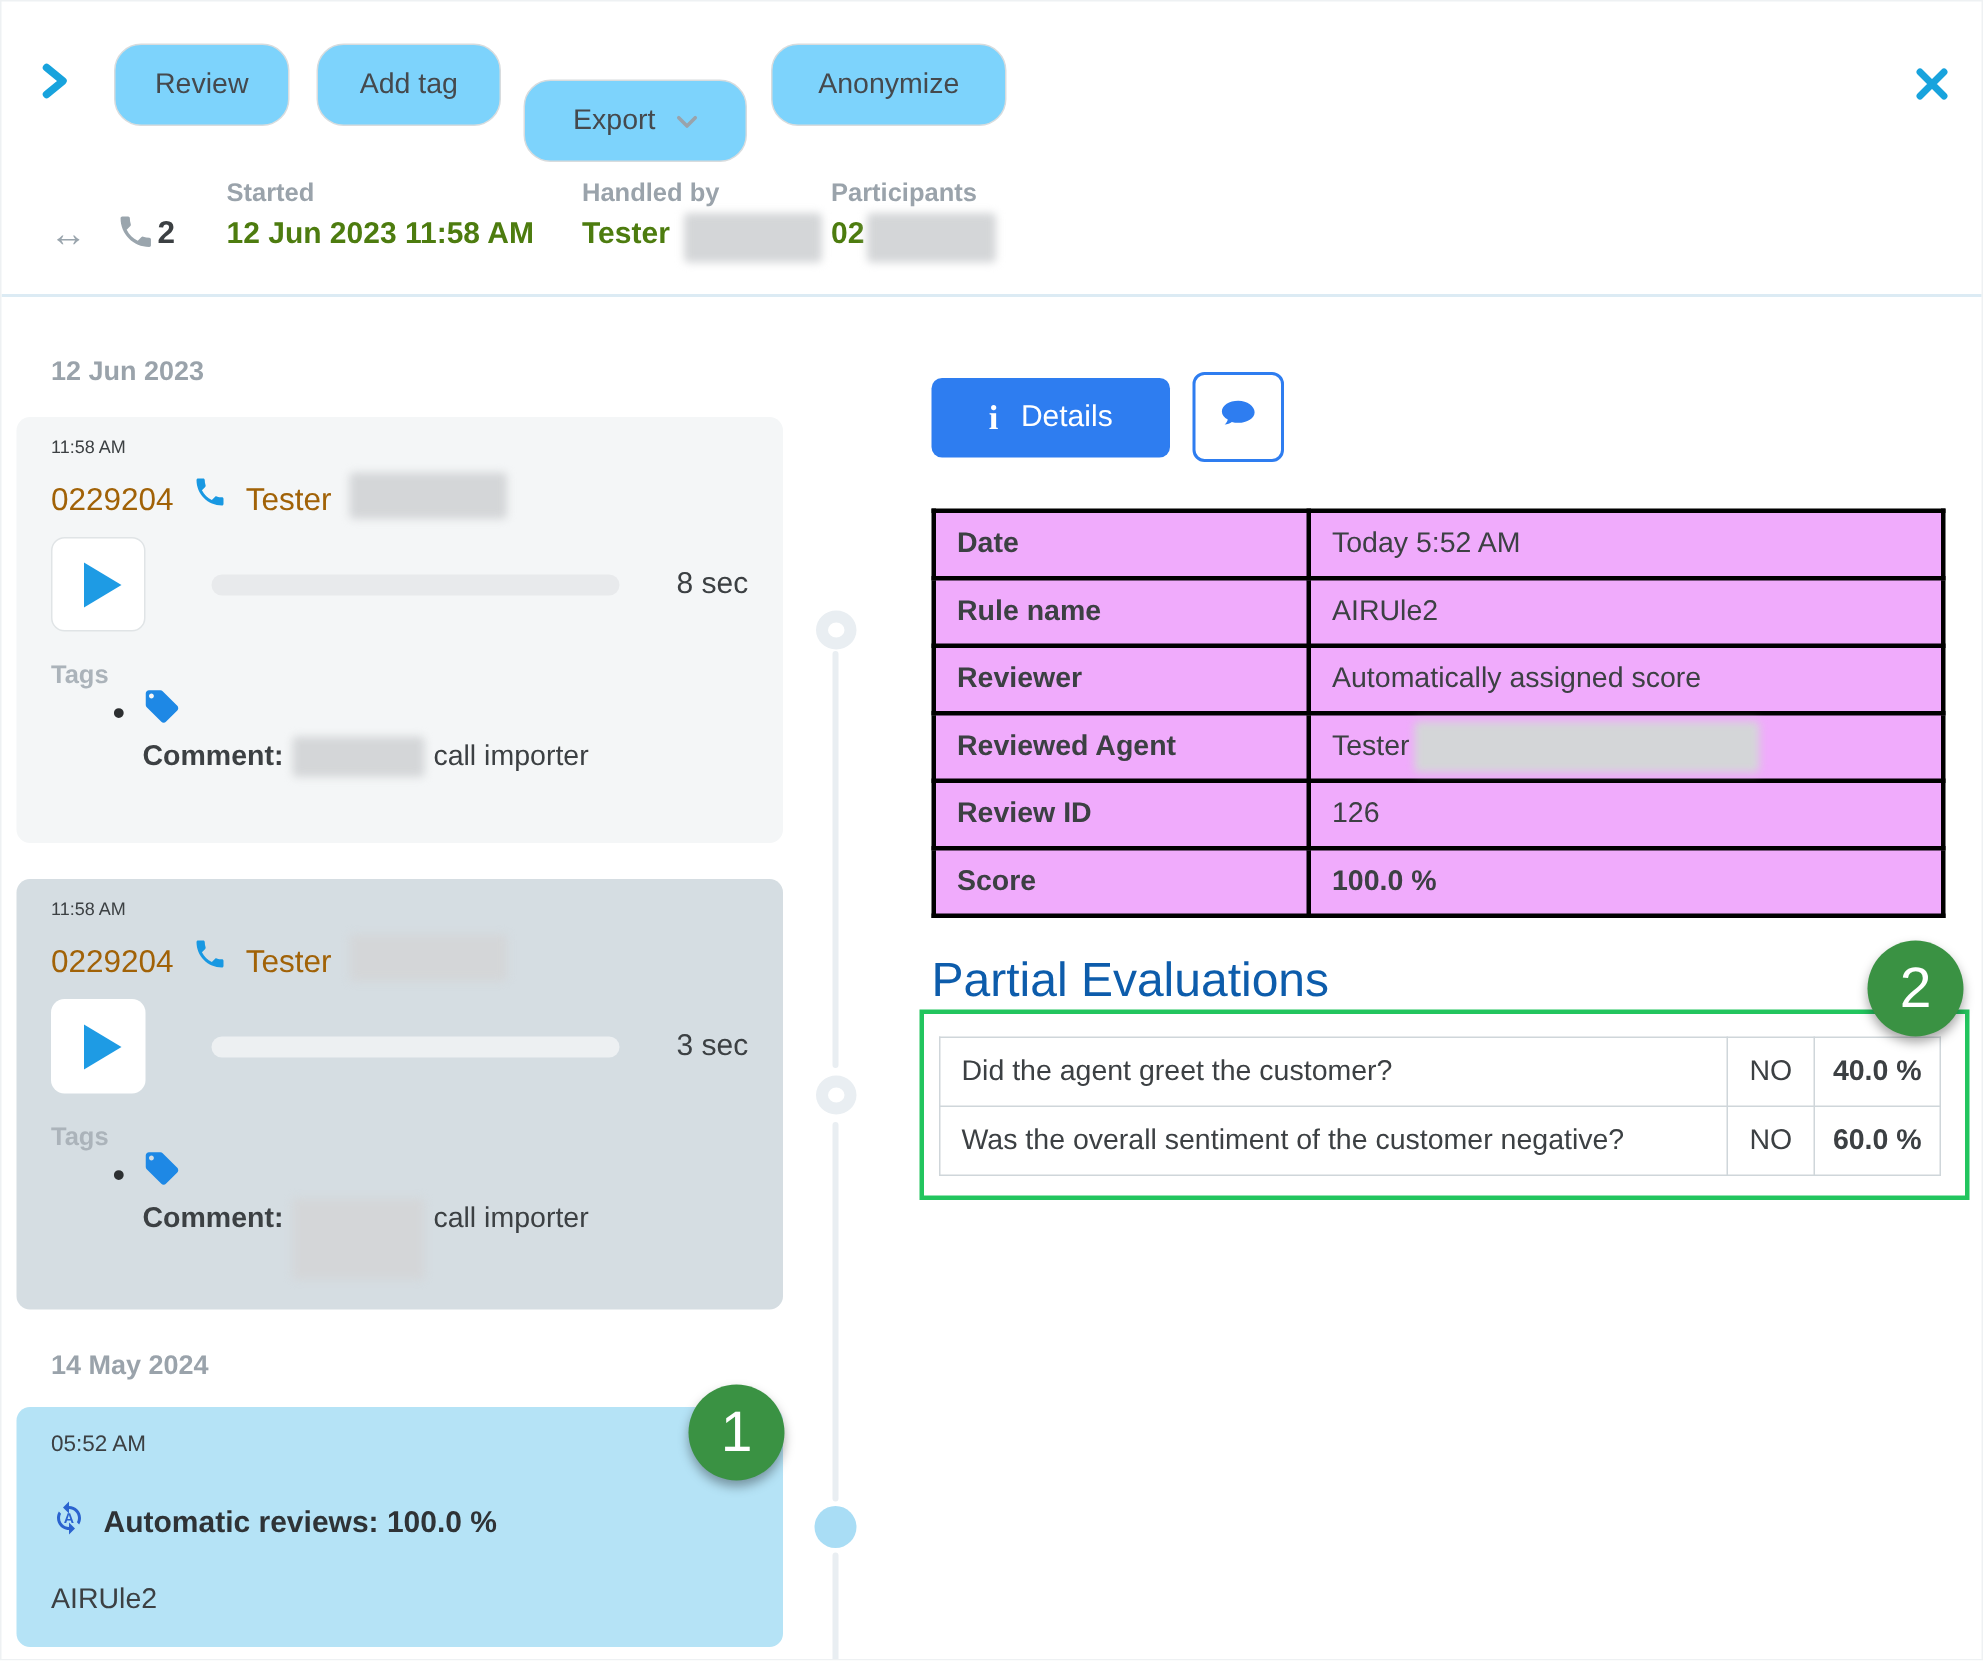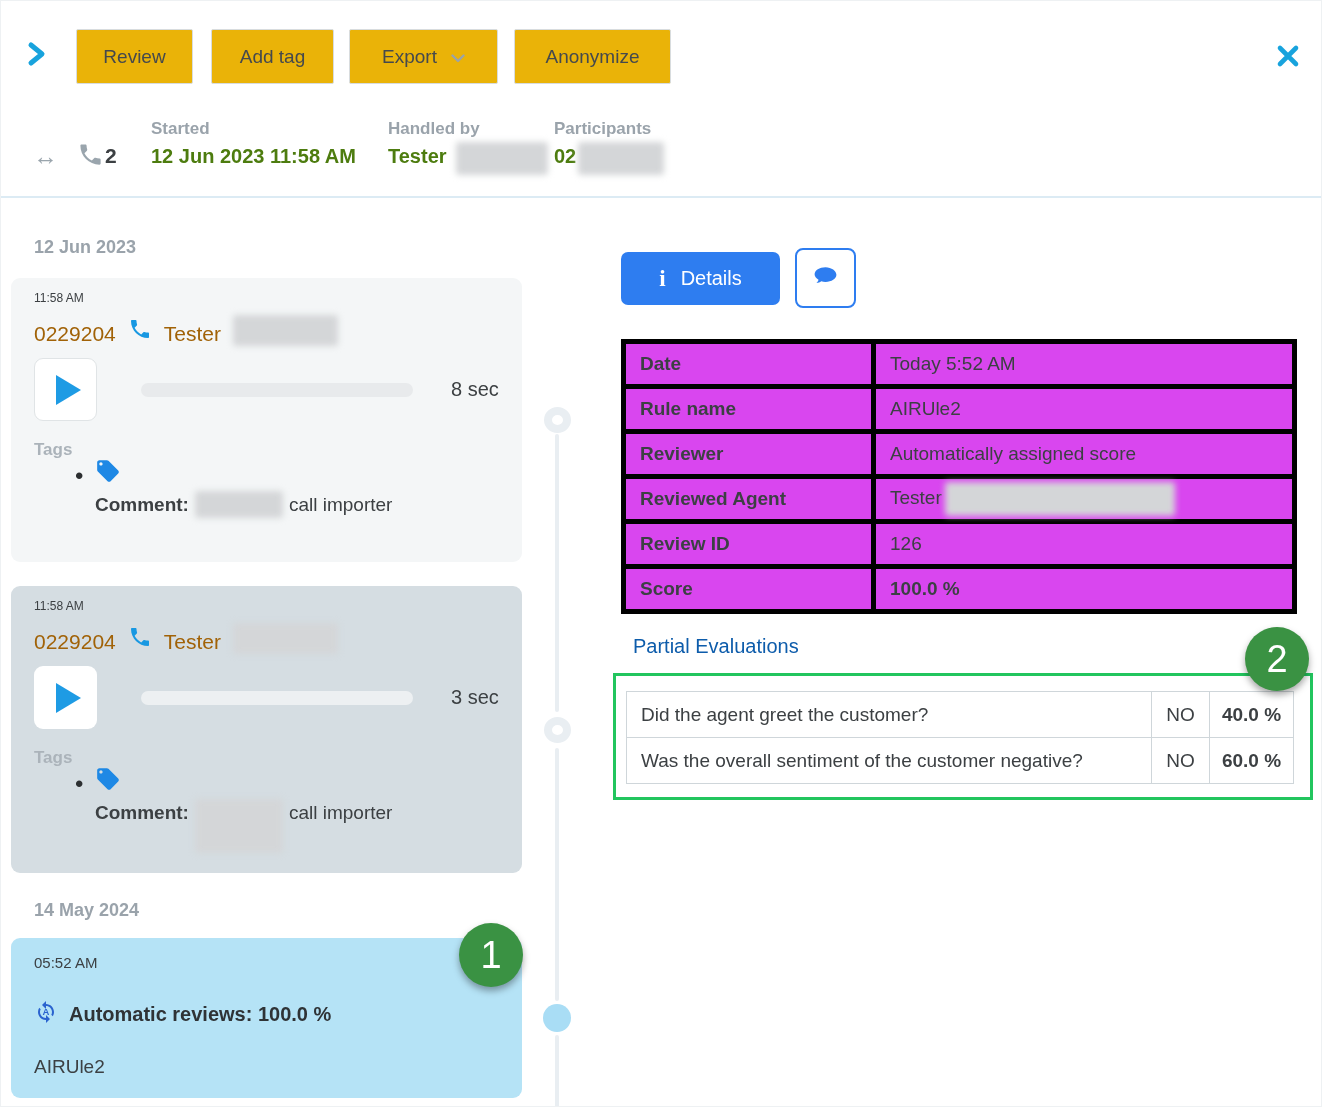--- a/index.html
+++ b/index.html
@@ -2,26 +2,26 @@
 <html><head>
 <meta charset="utf-8">
 <style>
   * { box-sizing: border-box; margin: 0; padding: 0; }
   html, body { background: #fff; }
   body { font-family: "Liberation Sans", sans-serif; color: #3c4043; }
   #app { position: relative; width: 1322px; height: 1107px; background: #fff; overflow: hidden; border: 1px solid #eef1f3; }
 
   
   .expand-icon { position: absolute; left: 24px; top: 40px; cursor: pointer; }
-  .tb-btn { position: absolute; top: 28px; height: 55px; background: #eab308; border: 1px solid #d8dcde; border-radius: 2px;
+  .tb-btn { position: absolute; top: 28px; height: 55px; background: #7dd3fc; border: 1px solid #d8dcde; border-radius: 18px;
             display: flex; align-items: center; justify-content: center; font-size: 19px; color: #45494d;
             font-family: "Liberation Sans", sans-serif; cursor: pointer; }
   #btn-review    { left: 75px;  width: 117px; }
   #btn-addtag    { left: 210px; width: 123px; }
-  #btn-export    { left: 348px; width: 149px; gap: 14px; }
+  #btn-export    { left: 348px; width: 149px; gap: 14px; margin-top: 24px; }
   #btn-anonymize { left: 513px; width: 157px; }
   .close-icon { position: absolute; left: 1274px; top: 42px; cursor: pointer; }
 
   
   .hdr-swap  { position: absolute; left: 32px; top: 141px; font-size: 25px; color: #9aa5ad; }
   .hdr-phone { position: absolute; left: 76px; top: 140px; }
   .hdr-count { position: absolute; left: 104px; top: 143px; font-size: 21px; font-weight: bold; color: #3c4043; }
   .hdr-label { position: absolute; top: 118px; font-size: 17px; font-weight: bold; color: #9aa3ab; }
   .hdr-value { position: absolute; top: 144px; font-size: 20px; font-weight: bold; color: #4d7c0f; }
   #hdr-col1-label, #hdr-col1-value { left: 150px; }
@@ -93,26 +93,26 @@
                  border: none; border-radius: 7px; color: #fff; display: flex; align-items: center;
                  justify-content: center; gap: 15px; font-size: 20px; font-family: "Liberation Sans", sans-serif;
                  cursor: pointer; }
   .info-glyph { font-family: "Liberation Serif", serif; font-weight: bold; font-size: 23px; }
   #comment-btn { position: absolute; left: 794px; top: 247px; width: 61px; height: 60px; background: #fff;
                  border: 2px solid #2e7df0; border-radius: 8px; display: flex; align-items: center;
                  justify-content: center; cursor: pointer; }
 
   #details-table { position: absolute; left: 620px; top: 338px; width: 676px; border-collapse: collapse;
                    font-size: 19px; color: #3c4043; }
-  #details-table td { border: 5px solid #000000; height: 45px; padding: 0 14px; background: #d946ef; }
+  #details-table td { border: 3px solid #000000; height: 45px; padding: 0 14px; background: #f0abfc; }
   #details-table td.lbl { width: 250px; font-weight: bold; }
   #details-table td.val-bold { font-weight: bold; }
   .cell-redact { width: 230px; height: 34px; vertical-align: middle; margin-left: 3px; }
 
-  #pe-title { position: absolute; left: 620px; top: 634px; font-size: 20px; color: #0d5cab; margin-left: 12px; }
+  #pe-title { position: absolute; left: 620px; top: 634px; font-size: 32px; color: #0d5cab; }
   #pe-box { position: absolute; left: 612px; top: 672px; width: 700px; height: 127px; background: #fff;
             border: 3px solid #22c55e; }
   #pe-table { position: absolute; left: 10px; top: 15px; width: 668px; border-collapse: collapse;
               font-size: 19px; color: #3c4043; }
   #pe-table td { border: 1px solid #cfd6da; height: 46px; background: #fff; }
   #pe-table td.q { padding: 0 14px; }
   #pe-table td.ans { width: 58px; text-align: center; }
   #pe-table td.score { width: 84px; text-align: center; font-weight: bold; }
 </style>
 </head>

